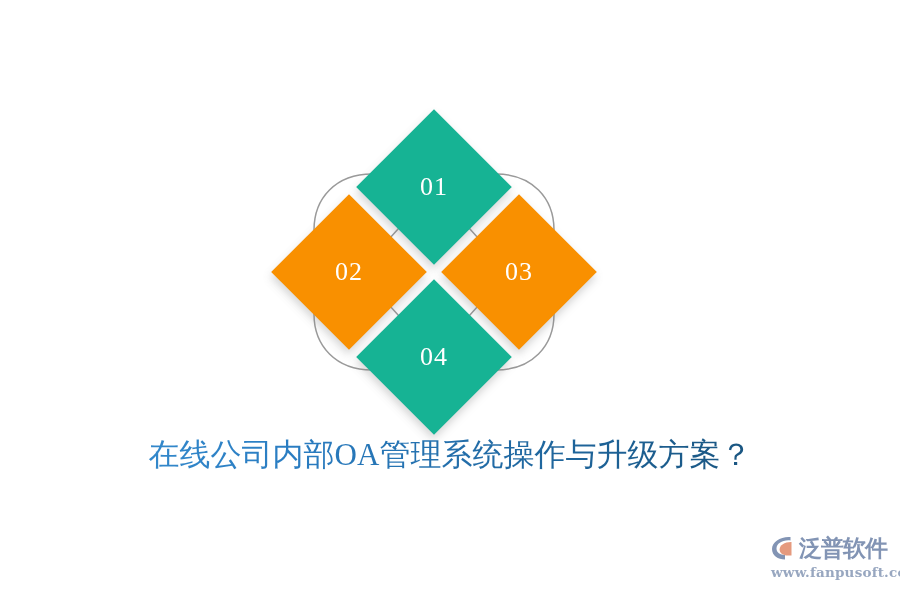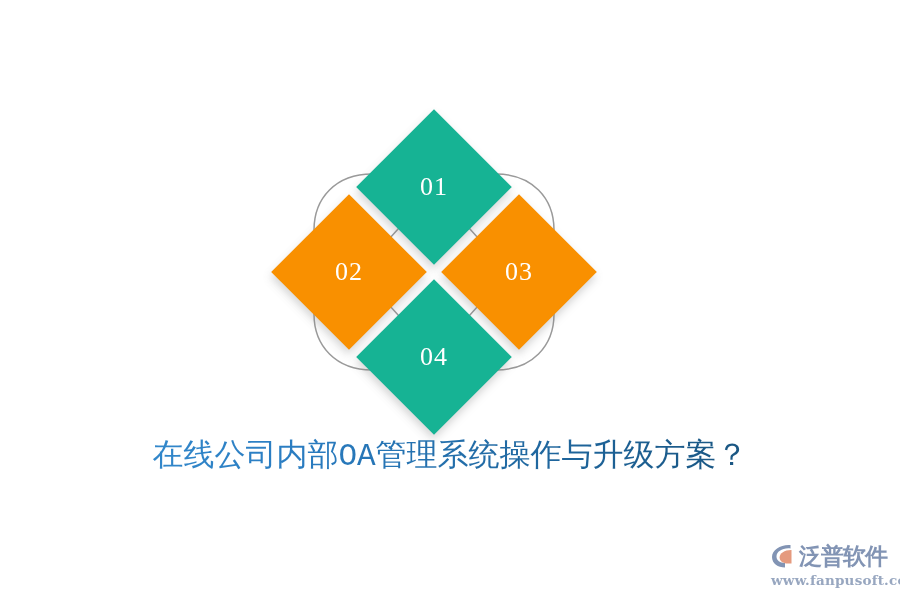--- a/index.html
+++ b/index.html
@@ -67,21 +67,21 @@
   #node-03 { left: 190px; top: 105px; }
   #node-04 { left: 105px; top: 190px; }
 
   
   #title {
     position: absolute;
     left: 0;
     top: 434px;
     width: 900px;
     text-align: center;
-    font-family: Liberation Mono, monospace;
+    font-family: Liberation Serif, serif;
     font-size: 31px;
     font-weight: 400;
     letter-spacing: 0px;
     white-space: nowrap;
     background: linear-gradient(90deg,
                 #3b93d4 0%,
                 #2f86cb 14%,
                 #2a7dc2 30%,
                 #236fae 48%,
                 #1d6297 64%,
@@ -93,21 +93,20 @@
     color: transparent;
   }
 
   
   #logo {
     position: absolute;
     left: 770px;
     top: 533px;
     width: 125px;
     height: 52px;
-    margin-top: 8px;
   }
   #logo-top {
     display: flex;
     align-items: center;
     height: 30px;
   }
   #logo-mark {
     width: 28px;
     height: 26px;
     flex: 0 0 auto;

